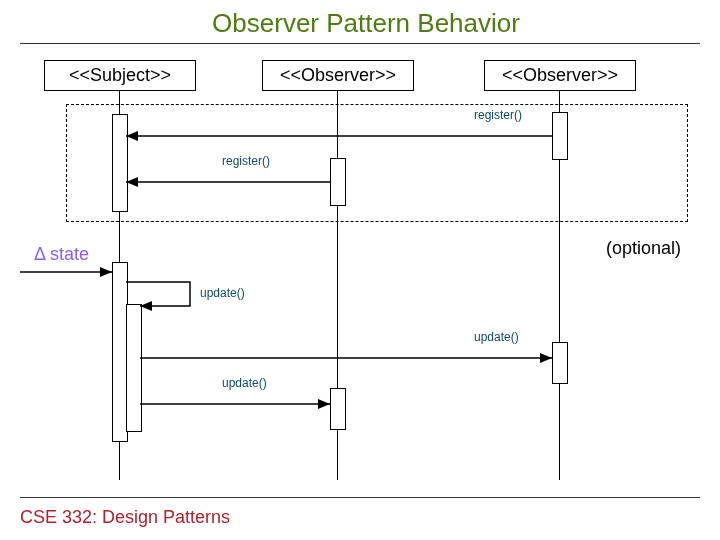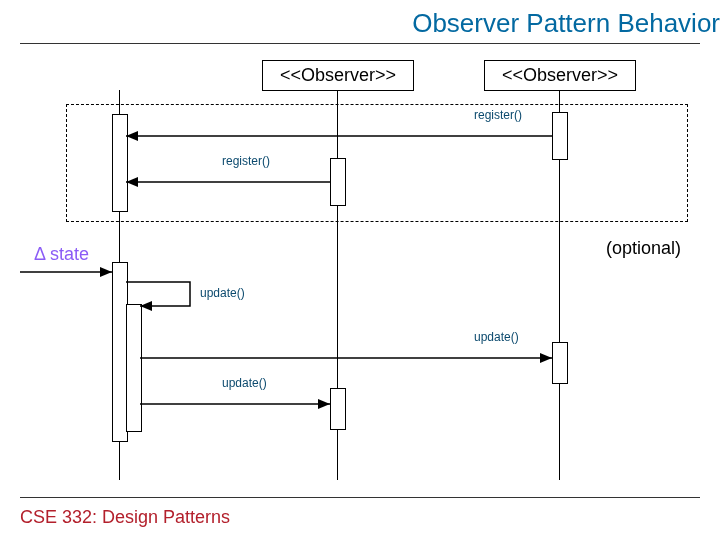--- a/index.html
+++ b/index.html
@@ -6,23 +6,23 @@
     margin: 0;
     padding: 0;
     width: 720px;
     height: 540px;
     font-family: Arial, Helvetica, sans-serif;
     background: #fff;
     position: relative;
     overflow: hidden;
   }
   .title {
-    text-align: right;
+    text-align: center;
     font-size: 26px;
-    color: #0369a1;
+    color: #4d7c0f;
     padding-top: 8px;
     padding-bottom: 4px;
     margin-left: 12px;
   }
   .hr-top {
     border: none;
     border-top: 1px solid #333;
     margin: 0 20px;
   }
   .hr-bottom {
@@ -89,20 +89,21 @@
   }
 </style>
 </head>
 <body>
 
 <div class="title">Observer Pattern Behavior</div>
 <hr class="hr-top">
 
 <div class="diagram">
 
+  <div class="box" style="left:44px; top:0; width:150px;">&lt;&lt;Subject&gt;&gt;</div>
   <div class="box" style="left:262px; top:0; width:150px;">&lt;&lt;Observer&gt;&gt;</div>
   <div class="box" style="left:484px; top:0; width:150px;">&lt;&lt;Observer&gt;&gt;</div>
 
   <div class="lifeline" style="left:119px; top:30px; height:390px;"></div>
   <div class="lifeline" style="left:337px; top:30px; height:390px;"></div>
   <div class="lifeline" style="left:559px; top:30px; height:390px;"></div>
 
   <div class="dashed-box" style="left:66px; top:44px; width:620px; height:116px;"></div>
 
   <div class="activation" style="left:112px; top:54px; height:96px;"></div>

